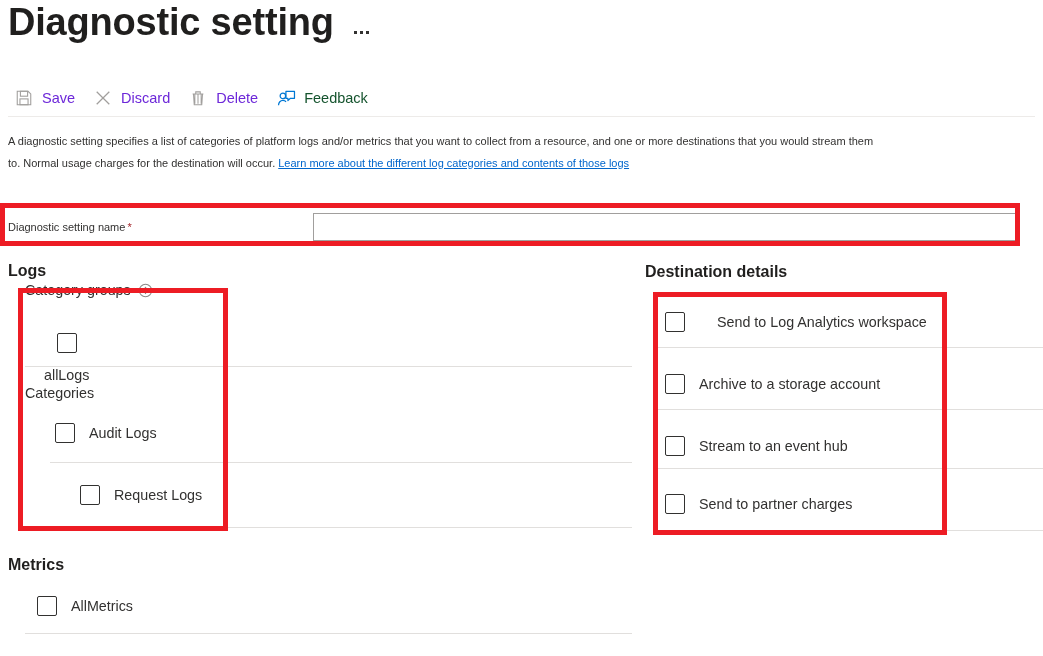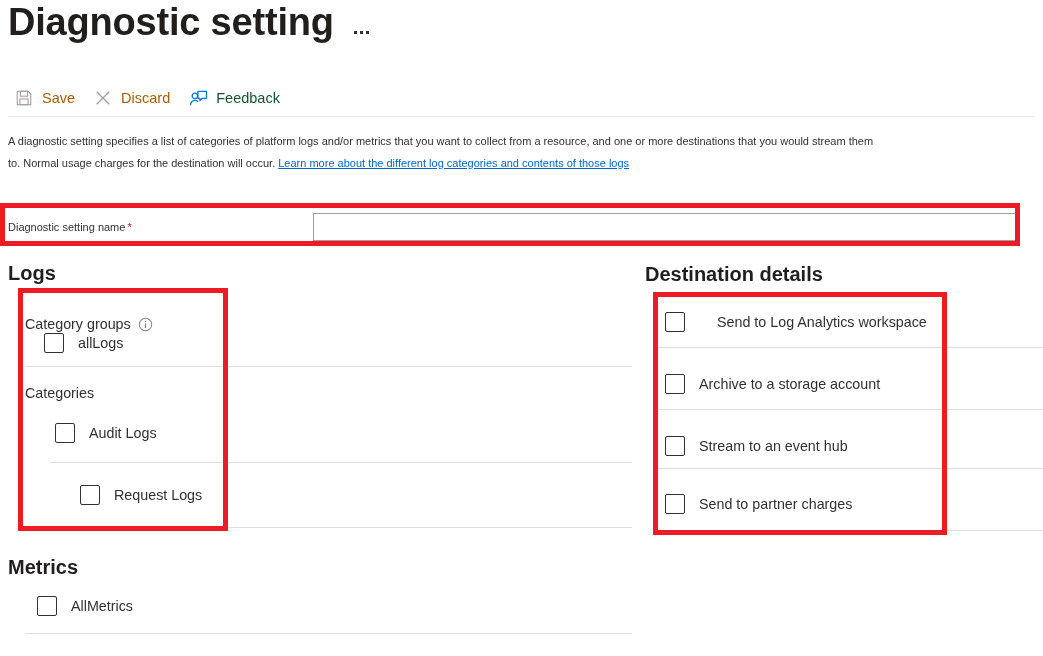--- a/index.html
+++ b/index.html
@@ -69,21 +69,21 @@
     padding: 0 12px 0 6px;
     font-size: 14.5px;
     white-space: nowrap;
     cursor: default;
   }
   .cmd.enabled {
     color: #14532d;
     cursor: pointer;
   }
   .cmd.disabled {
-    color: #a16207;
+    color: #6d28d9;
   }
   .cmd .ico {
     width: 20px;
     height: 20px;
     display: inline-flex;
     align-items: center;
     justify-content: center;
     flex: none;
   }
 
@@ -131,38 +131,38 @@
     font-family: "Liberation Sans", sans-serif;
     font-size: 14px;
     color: #323130;
     padding: 0 8px;
     outline: none;
   }
 
   
   .section-heading {
     position: absolute;
-    font-size: 20px;
+    font-size: 16px;
     font-weight: 700;
     color: #201f1e;
   }
   #logs-heading    { left: 8px;   top: 262px; }
   #metrics-heading { left: 8px;   top: 556px; }
   #dest-heading    { left: 645px; top: 263px; }
 
   
   .group-label {
     position: absolute;
     font-size: 14.3px;
     color: #323130;
     display: flex;
     align-items: center;
     gap: 7px;
   }
-  #category-groups-label { left: 25px; top: 316px; }
+  #category-groups-label { left: 25px; top: 282px; }
   #categories-label      { left: 25px; top: 385px; }
 
   .info-icon {
     width: 15px;
     height: 15px;
     display: inline-flex;
     align-items: center;
     justify-content: center;
     flex: none;
   }
@@ -184,21 +184,21 @@
     box-sizing: border-box;
     flex: none;
   }
   .cb-label {
     font-size: 14.3px;
     color: #323130;
     white-space: nowrap;
   }
 
   
-  #row-allLogs      { left: 44px; top: 333px; }
+  #row-allLogs      { left: 44px; top: 333px; flex-direction: column; }
   #row-audit-logs   { left: 55px; top: 423px; }
   #row-request-logs { left: 55px; top: 485px; padding-left: 25px; }
   #row-allmetrics   { left: 37px; top: 596px; }
 
   
   #row-dest-0 { left: 665px; top: 312px; gap: 32px; }
   #row-dest-1 { left: 665px; top: 374px; }
   #row-dest-2 { left: 665px; top: 436px; }
   #row-dest-3 { left: 665px; top: 494px; }
 
@@ -255,20 +255,28 @@
 
   <div class="cmd disabled">
     <span class="ico">
       <svg width="18" height="18" viewBox="0 0 20 20">
         <path d="M3 3 L17 17 M17 3 L3 17" stroke="#a19f9d" stroke-width="1.4" fill="none"></path>
       </svg>
     </span>
     <span>Discard</span>
   </div>
 
+  <div class="cmd disabled">
+    <span class="ico">
+      <svg width="18" height="18" viewBox="0 0 20 20">
+        <path d="M4 5.5h12 M6.5 5.5v11 M10 5.5v11 M13.5 5.5v11 M5 5.5 L5.8 17.5 h8.4 L15 5.5 M7.5 5.5V3.2h5v2.3" stroke="#a19f9d" stroke-width="1.15" fill="none"></path>
+      </svg>
+    </span>
+    <span>Delete</span>
+  </div>
 
   <div class="cmd enabled">
     <span class="ico">
       <svg width="19" height="19" viewBox="0 0 20 20">
         <circle cx="6.2" cy="7.3" r="2.9" fill="none" stroke="#0078d4" stroke-width="1.3"></circle>
         <path d="M1.6 17.2c0-3.2 2.1-5.2 4.6-5.2 1.3 0 2.5.5 3.3 1.4" fill="none" stroke="#0078d4" stroke-width="1.3"></path>
         <path d="M9.4 2.6h9.0v7.2h-4.3l-2.6 2.4v-2.4h-2.1z" fill="none" stroke="#0078d4" stroke-width="1.3" stroke-linejoin="round"></path>
       </svg>
     </span>
     <span>Feedback</span>

